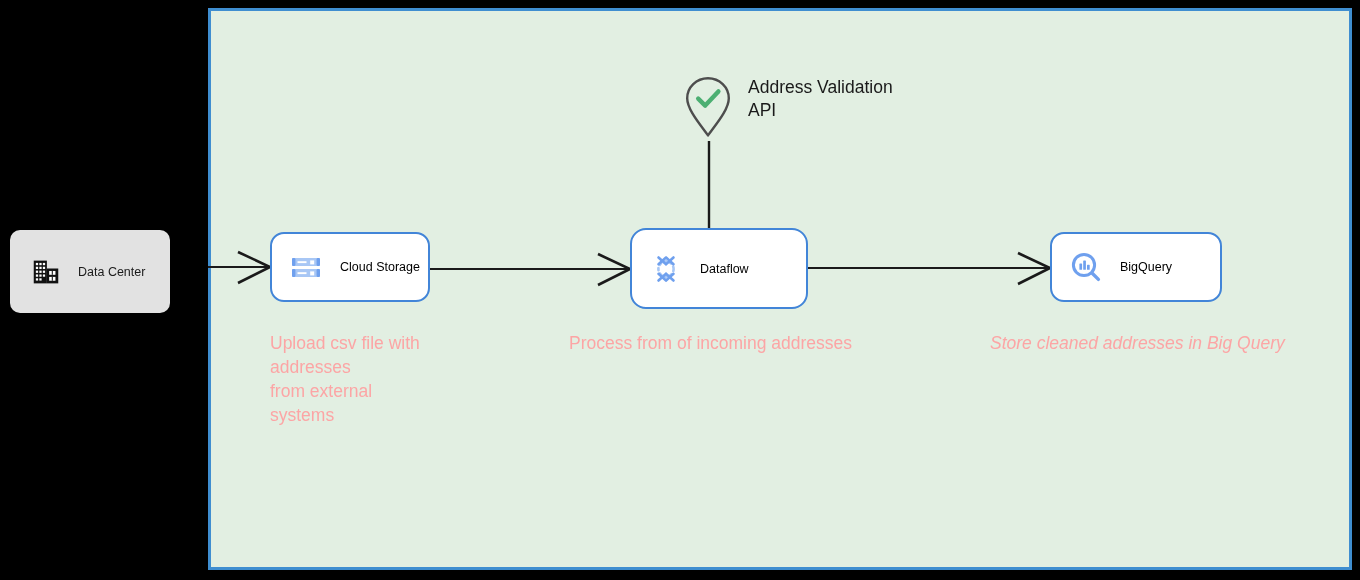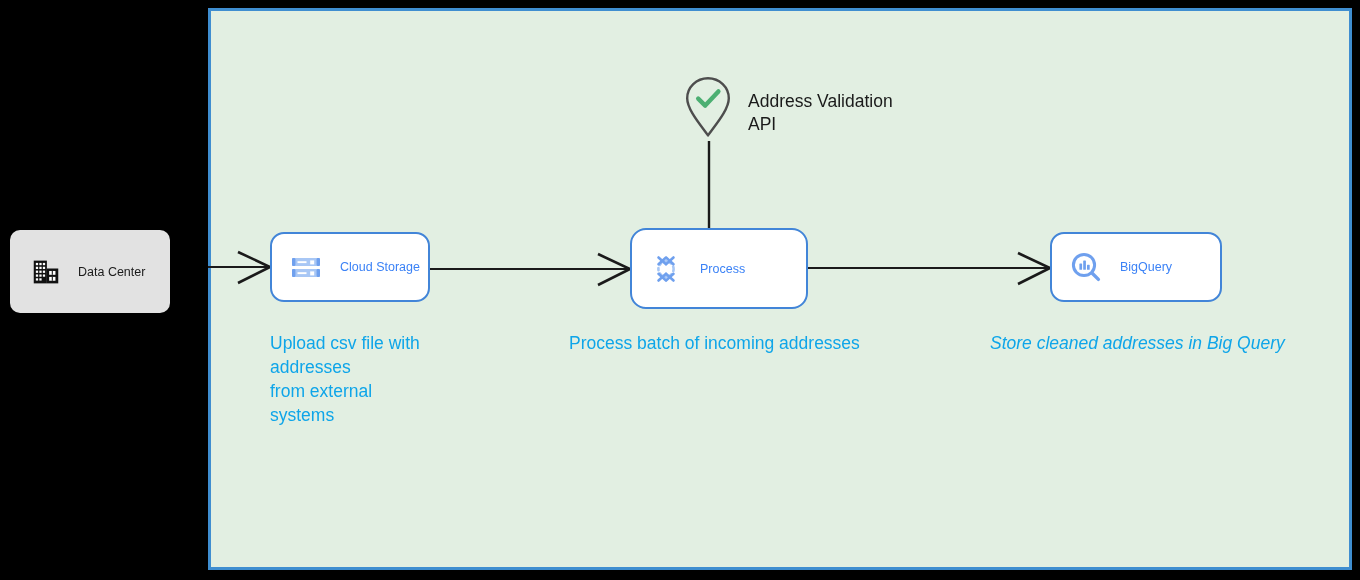--- a/index.html
+++ b/index.html
@@ -67,21 +67,21 @@
     padding-left: 18px;
   }
   .svc-node .svc-icon {
     width: 32px;
     height: 32px;
     flex: none;
   }
   .svc-node .svc-label {
     margin-left: 18px;
     font-size: 12.5px;
-    color: #3b82f6;
+    color: #000000;
     white-space: nowrap;
   }
 
   #node-cloud-storage {
     left: 270px;
     top: 232px;
     width: 160px;
     height: 70px;
   }
   #node-dataflow {
@@ -106,21 +106,21 @@
     display: flex;
     align-items: flex-start;
   }
   #api-node .pin-icon {
     width: 48px;
     height: 62px;
     flex: none;
   }
   #api-node .api-label {
     margin-left: 16px;
-    margin-top: 14px;
+    margin-top: 0;
     font-size: 17.5px;
     line-height: 23px;
     color: #1a1a1a;
     white-space: pre-line;
   }
 
   
   #connectors {
     position: absolute;
     left: 0;
@@ -128,21 +128,21 @@
     width: 1360px;
     height: 580px;
     pointer-events: none;
   }
 
   
   .caption {
     position: absolute;
     font-size: 17.5px;
     line-height: 24px;
-    color: #0ea5e9;
+    color: #fca5a5;
     white-space: pre-line;
   }
   #caption-upload    { left: 270px; top: 331px; }
   #caption-process   { left: 569px; top: 331px; }
   #caption-store     { left: 990px; top: 331px; font-style: italic; }
 </style>
 </head>
 <body>
 
 <div id="cloud-panel"></div>
@@ -231,21 +231,21 @@
       <path d="M8.5 11.2 L16 4.6"></path>
       <path d="M23.5 11.2 L16.3 4.8"></path>
     </g>
 
     <g fill="none" stroke="#6fa0ee" stroke-width="2.6" stroke-linecap="round">
       <path d="M8.5 27.5 L16 20.8 L23.5 27.5"></path>
       <path d="M8.5 20.8 L16 27.4"></path>
       <path d="M23.5 20.8 L16.3 27.2"></path>
     </g>
   </svg>
-  <span class="svc-label">Process</span>
+  <span class="svc-label">Dataflow</span>
 </div>
 
 <div id="node-bigquery" class="svc-node">
   <svg class="svc-icon" viewBox="0 0 32 32" xmlns="http://www.w3.org/2000/svg">
 
     <circle cx="14" cy="14" r="10.6" fill="none" stroke="#6fa0ee" stroke-width="3"></circle>
 
     <g fill="#6fa0ee">
       <rect x="9.4" y="12.4" width="2.7" height="6.4" rx="0.6"></rect>
       <rect x="13.2" y="9.4" width="2.7" height="9.4" rx="0.6"></rect>
@@ -264,14 +264,14 @@
     <path d="M14.2 22.6 L21.2 29.6 L34.4 15.4" fill="none" stroke="#4caf72" stroke-width="4.4" stroke-linecap="round" stroke-linejoin="round"></path>
   </svg>
   <span class="api-label">Address Validation
 API</span>
 </div>
 
 <div id="caption-upload" class="caption">Upload csv file with
 addresses
 from external
 systems</div>
-<div id="caption-process" class="caption">Process batch of incoming addresses</div>
+<div id="caption-process" class="caption">Process from of incoming addresses</div>
 <div id="caption-store" class="caption">Store cleaned addresses in Big Query</div>
 
 </body></html>

